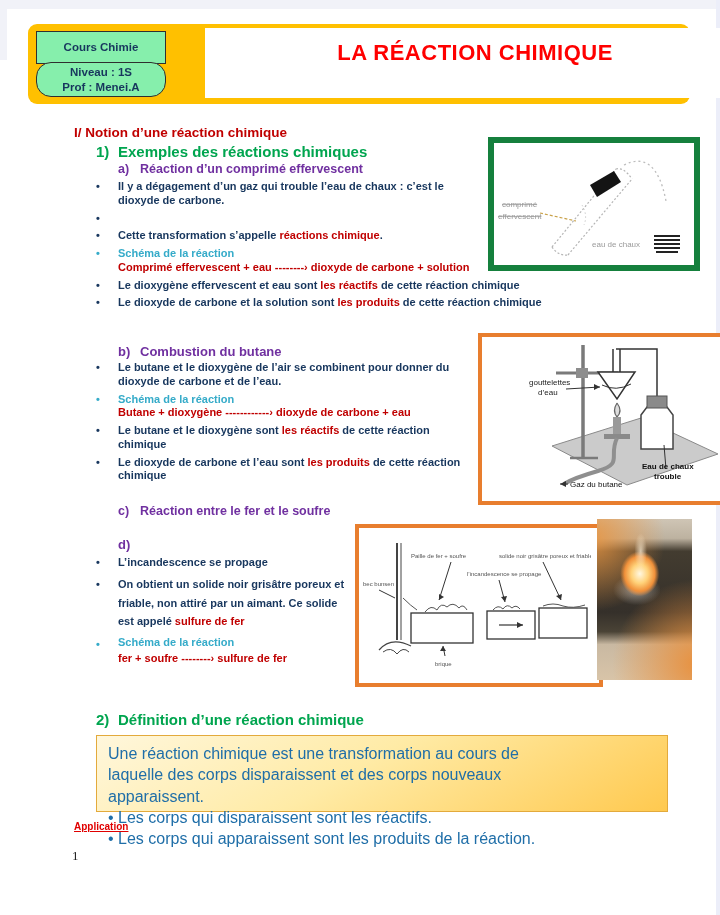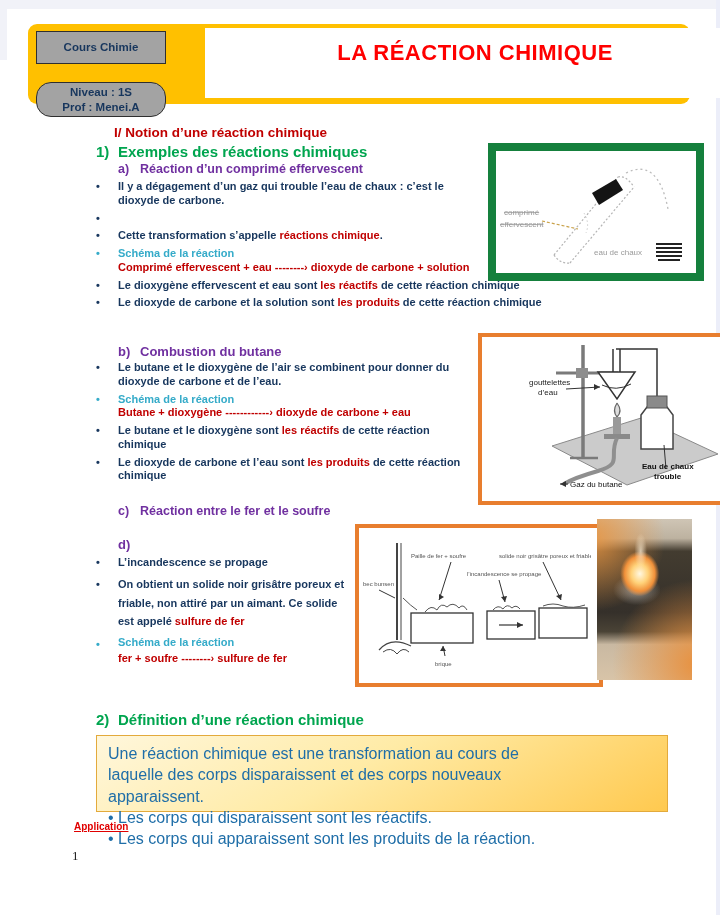--- a/index.html
+++ b/index.html
@@ -4,25 +4,25 @@
 <style>
   html,body{margin:0;padding:0;background:#ffffff;}
   .page{position:relative;width:720px;height:915px;background:#ffffff;overflow:hidden;
         font-family:"Liberation Sans",sans-serif;}
   .edge-top{position:absolute;left:0;top:0;width:720px;height:9px;background:#f1f2f8;}
   .edge-right{position:absolute;right:0;top:0;width:4px;height:915px;background:#ecEEf9;}
   .edge-left{position:absolute;left:0;top:0;width:7px;height:60px;background:#f1f2f8;}
 
   
   .banner{position:absolute;left:28px;top:24px;width:662px;height:80px;background:#FFC000;border-radius:9px;}
-  .gbox{position:absolute;left:8px;width:128px;background:#a3a3a3;border:1px solid #2f2f2f;
+  .gbox{position:absolute;left:8px;width:128px;background:#86efac;border:1px solid #2f2f2f;
         color:#17365D;font-weight:bold;font-size:11.5px;text-align:center;
         display:flex;flex-direction:column;justify-content:center;line-height:1.3;}
   .gbox1{top:7px;height:31px;}
-  .gbox2{top:58px;height:33px;border-radius:15px;}
+  .gbox2{top:38px;height:33px;border-radius:15px;}
   .titlebox{position:absolute;left:177px;top:4px;width:540px;height:70px;background:#ffffff;}
   .doc-title{margin-top:12px;text-align:center;color:#FF0000;font-weight:bold;font-size:22px;letter-spacing:.5px;}
 
   
   .h-red{position:absolute;color:#C00000;font-weight:bold;font-size:13.5px;}
   .h-green{position:absolute;color:#00A54F;font-weight:bold;font-size:15px;display:flex;}
   .h-purple{position:absolute;color:#7030A0;font-weight:bold;font-size:12.5px;display:flex;}
   .h-num{width:22px;flex:0 0 22px;}
 
   
@@ -44,21 +44,21 @@
           background:linear-gradient(150deg,#FFF7DC 0%,#FFEBA6 45%,#FFC94F 100%);
           border:1px solid #E3AA3C;}
   .defbox .inner{padding:7px 0 0 11px;width:460px;color:#1F6EA8;font-size:16px;line-height:1.33;}
 
   .application{position:absolute;left:74px;top:821px;color:#E00000;font-weight:bold;
                font-size:10px;text-decoration:underline;cursor:pointer;}
   .pagenum{position:absolute;left:72px;top:848px;font-family:"Liberation Serif",serif;font-size:13px;color:#222;}
 
   
   .fig{position:absolute;background:#ffffff;}
-  .fig1{left:488px;top:143px;width:200px;height:122px;border:8px solid #15803d;}
+  .fig1{left:488px;top:137px;width:200px;height:122px;border:6px solid #15803d;}
   .fig2{left:478px;top:333px;width:210px;height:164px;border:4px solid #E87E2E;padding-left:44px;}
   .fig3{left:355px;top:524px;width:240px;height:155px;border:4px solid #E87E2E;}
   .photo{position:absolute;left:597px;top:519px;width:95px;height:161px;
     background:
       radial-gradient(ellipse 9px 26px at 46% 20%, rgba(250,235,210,.75), rgba(250,235,210,0) 70%),
       radial-gradient(ellipse 26px 30px at 45% 34%, #FFF8E2 0%, #FFD27A 32%, #F0903A 58%, rgba(90,60,30,0) 75%),
       radial-gradient(ellipse 34px 22px at 42% 44%, rgba(235,225,215,.55), rgba(235,225,215,0) 70%),
       radial-gradient(circle at -5% 12%, rgba(233,150,66,.9), rgba(233,150,66,0) 42%),
       radial-gradient(circle at 105% 90%, #E8913F, rgba(232,145,63,0) 48%),
       linear-gradient(180deg,#CFC5B5 0%,#BDB2A0 12%,#433C30 20%,#35302A 58%,#4A4336 70%,#C9B9A2 78%,#D8C4A8 100%);
@@ -79,21 +79,21 @@
     </div>
     <div class="gbox gbox2">
       <span>Niveau : 1S</span>
       <span>Prof : Menei.A</span>
     </div>
     <div class="titlebox">
       <div class="doc-title">LA RÉACTION CHIMIQUE</div>
     </div>
   </div>
 
-  <div class="h-red" style="left:74px;top:125px;margin-left:40px;">I/ Notion d’une réaction chimique</div>
+  <div class="h-red" style="left:74px;top:125px;">I/ Notion d’une réaction chimique</div>
 
   <div class="h-green" style="left:96px;top:143px;">
     <span class="h-num">1)</span>
     <span>Exemples des réactions chimiques</span>
   </div>
 
   <div class="h-purple" style="left:118px;top:162px;">
     <span class="h-num">a)</span>
     <span>Réaction d’un comprimé effervescent</span>
   </div>

